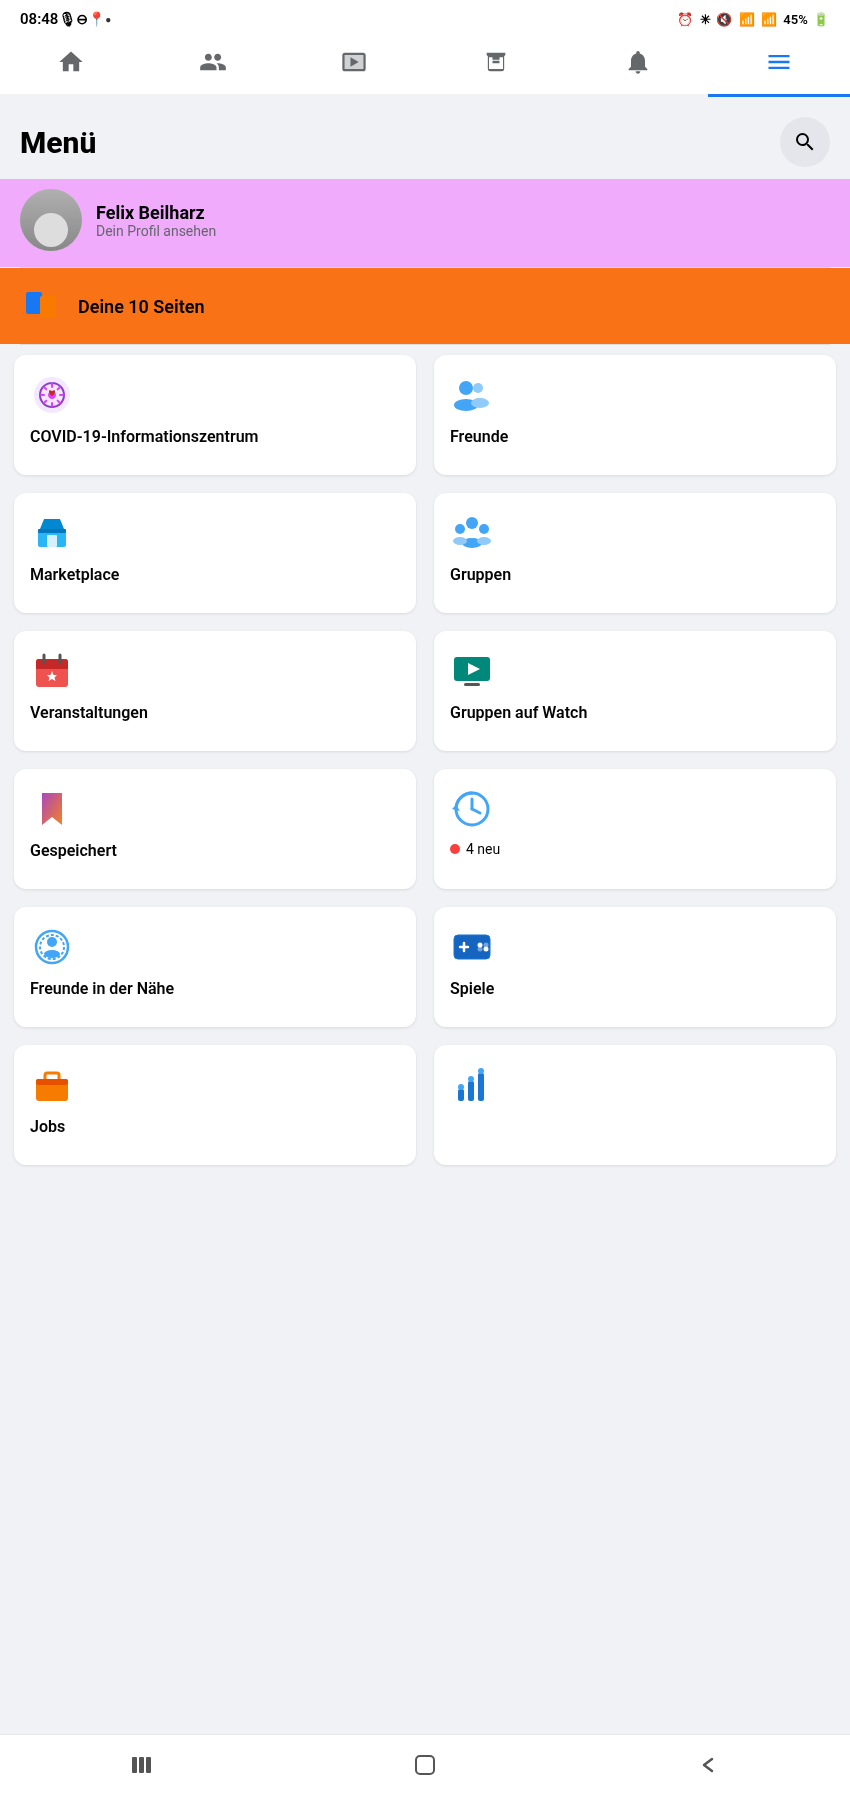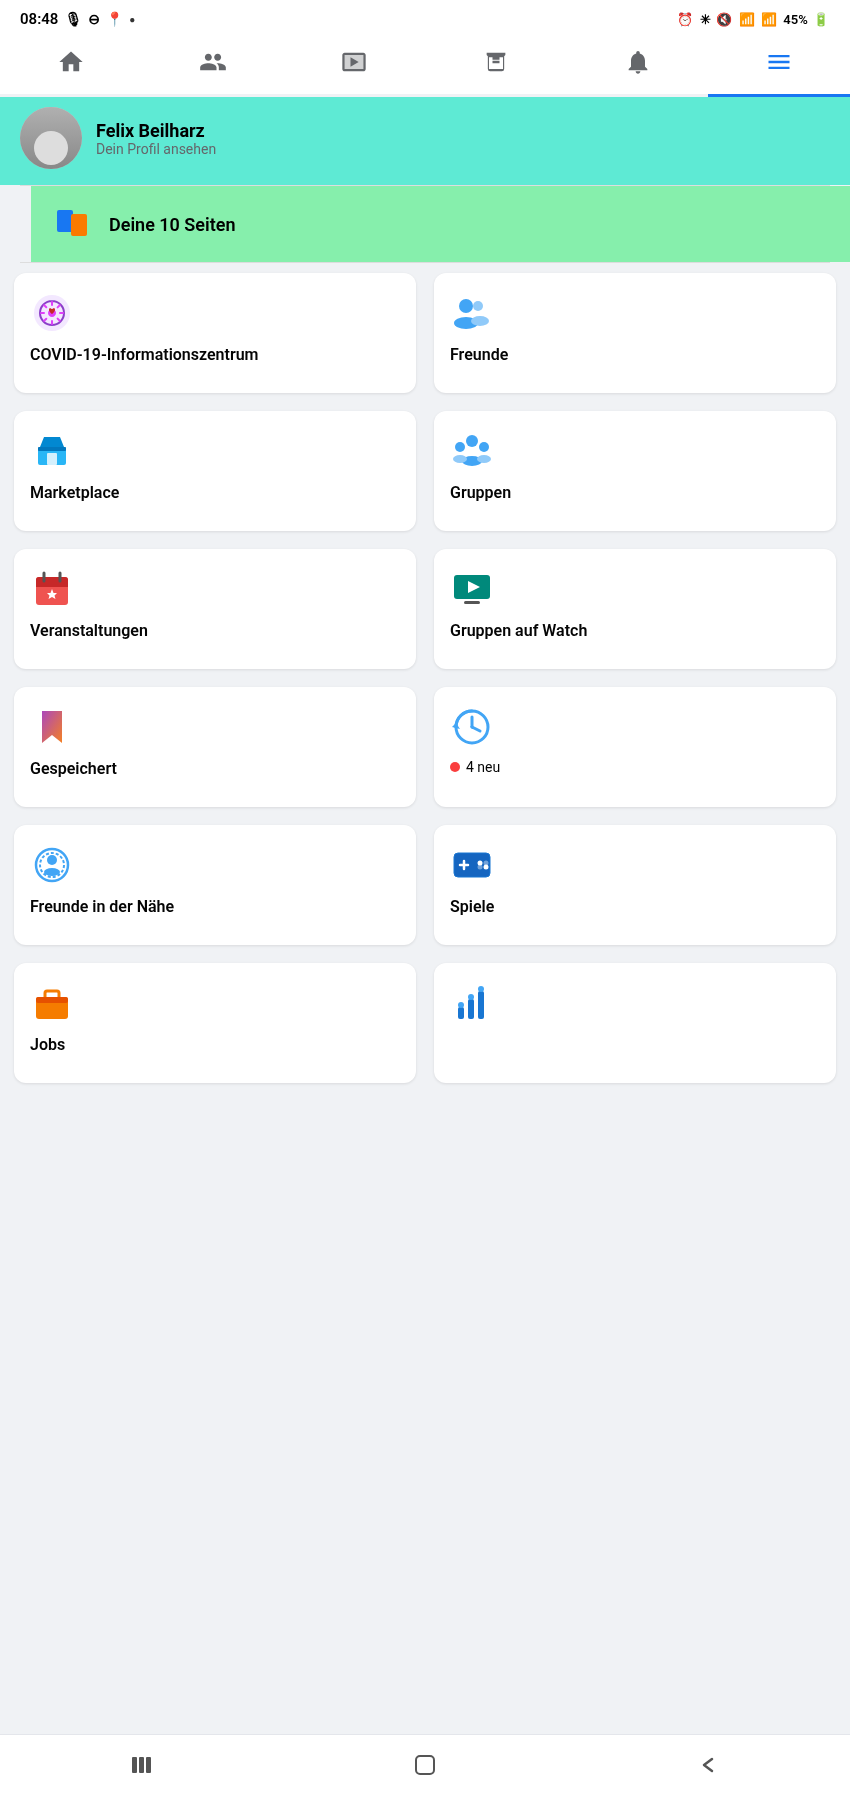--- a/index.html
+++ b/index.html
@@ -16,21 +16,21 @@
     
     .status-bar {
       background: #fff;
       padding: 10px 20px 6px 20px;
       display: flex;
       justify-content: space-between;
       align-items: center;
       font-size: 15px;
       font-weight: 600;
     }
-    .status-left { display: flex; align-items: center; gap: 6px; }
+    .status-left { display: flex; align-items: center; gap: 0; }
     .status-right { display: flex; align-items: center; gap: 6px; font-size: 13px; }
 
     
     .nav-bar {
       background: #fff;
       display: flex;
       align-items: center;
       justify-content: space-around;
       padding: 0;
       border-bottom: 3px solid #f0f2f5;
@@ -78,21 +78,21 @@
     .search-btn {
       width: 50px; height: 50px;
       background: #e4e6eb;
       border-radius: 50%;
       display: flex; align-items: center; justify-content: center;
       cursor: pointer;
     }
 
     
     .profile-row {
-      background: #5eead4;
+      background: #f0abfc;
       padding: 10px 20px 16px 20px;
       display: flex;
       align-items: center;
       gap: 14px;
     }
     .avatar {
       width: 62px; height: 62px;
       border-radius: 50%;
       background: #ccc;
       overflow: hidden;
@@ -104,27 +104,26 @@
 
     
     .divider {
       height: 1px;
       background: #ddd;
       margin: 0 20px;
     }
 
     
     .pages-row {
-      background: #86efac;
+      background: #f97316;
       padding: 16px 20px;
       display: flex;
       align-items: center;
       gap: 14px;
       cursor: pointer;
-      margin-left: 31px;
     }
     .pages-icon {
       width: 44px; height: 44px;
       display: flex; align-items: center; justify-content: center;
     }
     .pages-label { font-size: 18px; font-weight: 600; color: #000; }
 
     
     .menu-grid {
       padding: 10px 14px 20px 14px;
@@ -258,20 +257,28 @@
     <span class="nav-icon icon-menu">
       <svg viewBox="0 0 24 24" xmlns="http://www.w3.org/2000/svg" fill="#1877f2">
         <path d="M3 18h18v-2H3v2zm0-5h18v-2H3v2zm0-7v2h18V6H3z"></path>
       </svg>
     </span>
   </div>
 </div>
 
 <div class="page-content">
 
+  <div class="menu-header">
+    <h1 class="menu-title">Menü</h1>
+    <div class="search-btn">
+      <svg width="24" height="24" viewBox="0 0 24 24" fill="#050505">
+        <path d="M15.5 14h-.79l-.28-.27A6.471 6.471 0 0 0 16 9.5 6.5 6.5 0 1 0 9.5 16c1.61 0 3.09-.59 4.23-1.57l.27.28v.79l5 4.99L20.49 19l-4.99-5zm-6 0C7.01 14 5 11.99 5 9.5S7.01 5 9.5 5 14 7.01 14 9.5 11.99 14 9.5 14z"></path>
+      </svg>
+    </div>
+  </div>
 
   <div class="profile-row">
     <div class="avatar">
 
       <div style="width:100%;height:100%;background:linear-gradient(180deg,#b0b0b0 0%,#888 100%);display:flex;align-items:flex-end;justify-content:center;overflow:hidden;">
         <div style="width:34px;height:34px;background:#ddd;border-radius:50%;margin-bottom:4px;"></div>
       </div>
     </div>
     <div class="profile-info">
       <div class="profile-name">Felix Beilharz</div>

